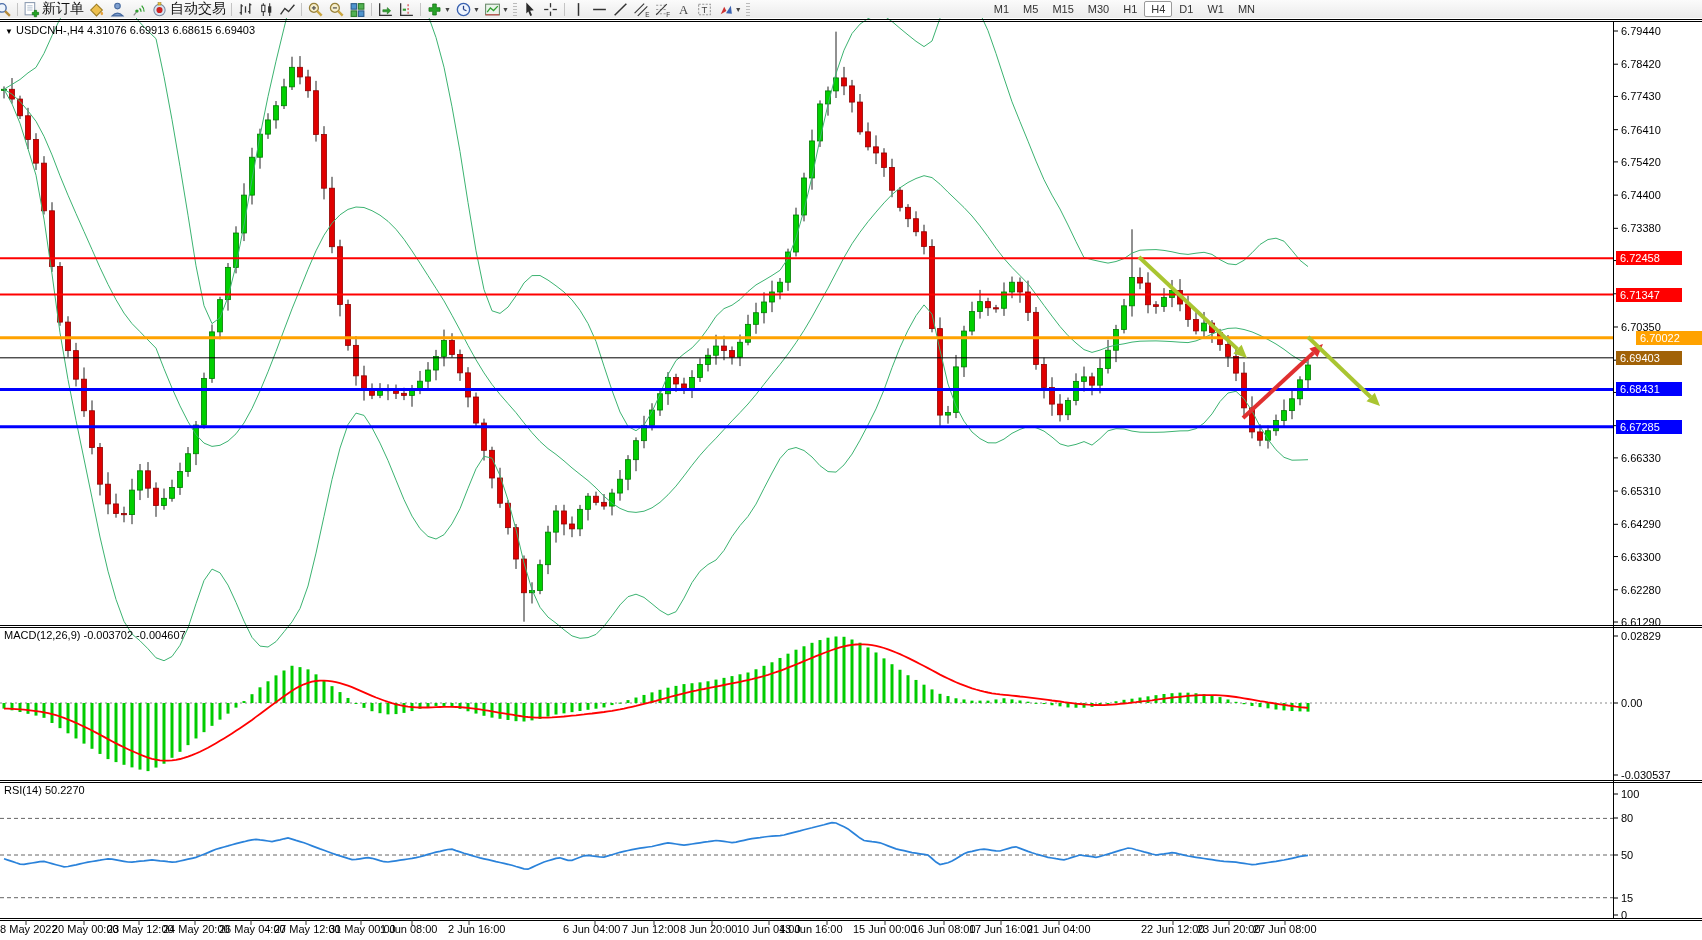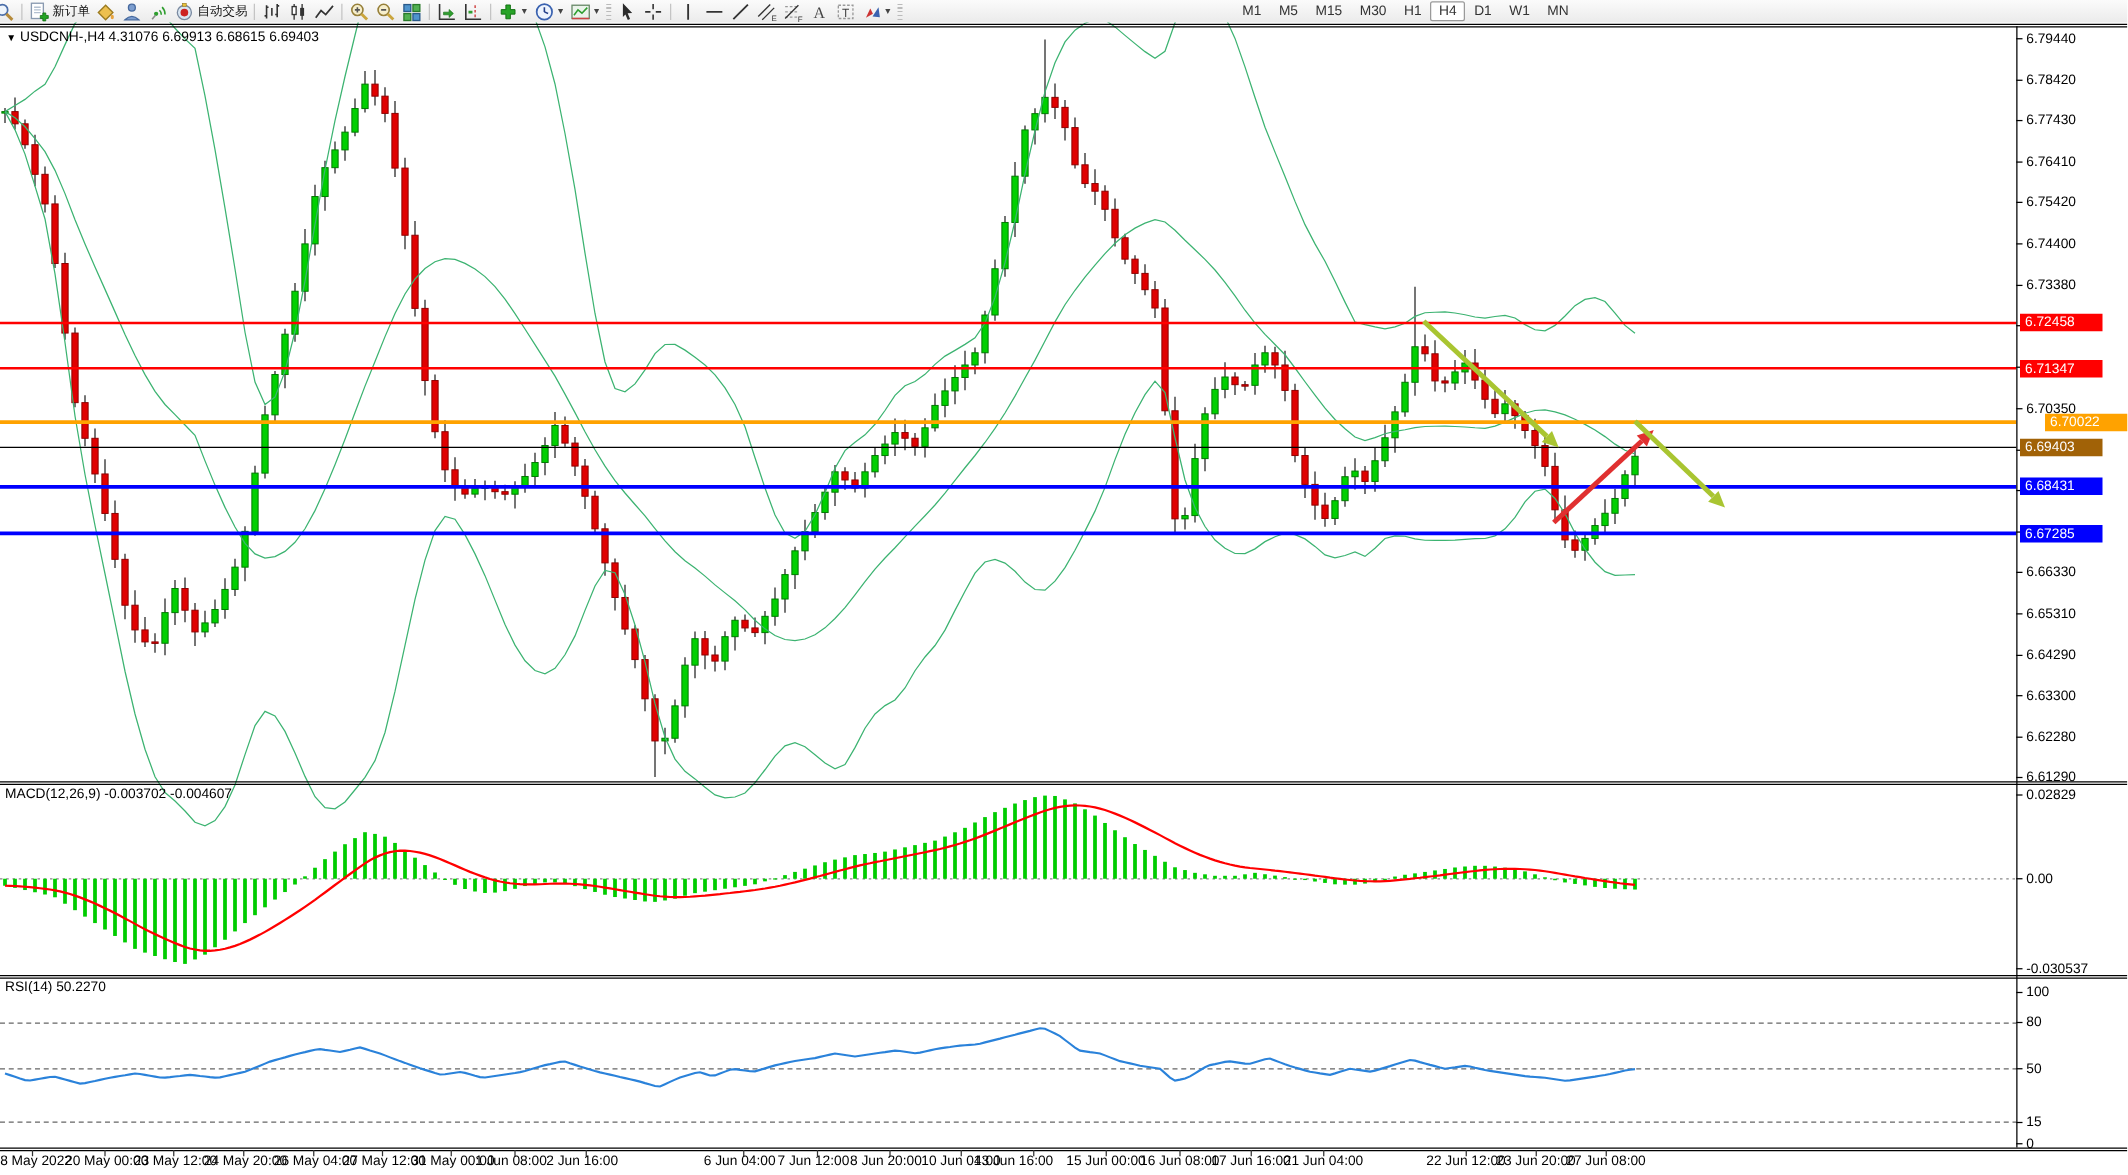--- a/index.html
+++ b/index.html
@@ -3,21 +3,21 @@
 <meta charset="utf-8">
 <style>
   *{margin:0;padding:0;box-sizing:border-box}
   html,body{width:1702px;height:940px;overflow:hidden;background:#fff;
     font-family:"Liberation Sans",sans-serif;position:relative}
   
   .toolbar{position:absolute;left:0;top:0;width:1702px;height:18px;
     background:linear-gradient(#fbfbfb,#ebebeb);display:flex;align-items:center;z-index:5}
   .tb-btn{height:17px;display:flex;align-items:center;padding:0 2px;cursor:pointer}
   .tb-btn svg{display:block}
-  .tb-label{font-size:10px;color:#111;white-space:nowrap;margin-left:2px}
+  .tb-label{font-size:14px;color:#111;white-space:nowrap;margin-left:2px}
   .tb-sep{width:1px;height:13px;background:#c4c4c4;margin:0 3px;flex:0 0 auto}
   .tb-grip{width:4px;height:13px;margin:0 2px;flex:0 0 auto;
     background:repeating-linear-gradient(#bbb 0 1px,transparent 1px 3px)}
   .tb-dd{font-size:7px;color:#444;margin-left:1px}
   .tf-group{display:flex;align-items:center;margin-left:auto;margin-right:440px}
   .tf-btn{font-size:11px;color:#333;padding:1px 6px;border:1px solid transparent;cursor:pointer;white-space:nowrap}
   .tf-active{background:#fff;border:1px solid #9a9a9a;border-radius:2px}
   .right-icons{position:absolute;top:0;left:1548px;display:flex;align-items:center;height:18px}
   .badge{position:absolute;left:46px;top:0;width:13px;height:13px;border-radius:7px;background:#e02b20;
     color:#fff;font-size:9px;line-height:13px;text-align:center;font-weight:bold;border:1px solid #a51208}
@@ -851,21 +851,21 @@
 <div class="hitarea" style="left:1614px;top:21px;width:88px;height:897px"></div>
 <div class="hitarea" style="left:0;top:920px;width:1613px;height:20px" id="time-scale">
     <div class="time-lbl" style="left: -6px;">18 May 2022</div>
     <div class="time-lbl" style="left: 52px;">20 May 00:00</div>
     <div class="time-lbl" style="left: 107px;">23 May 12:00</div>
     <div class="time-lbl" style="left: 163px;">24 May 20:00</div>
     <div class="time-lbl" style="left: 219px;">26 May 04:00</div>
     <div class="time-lbl" style="left: 274px;">27 May 12:00</div>
     <div class="time-lbl" style="left: 329px;">31 May 00:00</div>
     <div class="time-lbl" style="left: 380px;">1 Jun 08:00</div>
-    <div class="time-lbl" style="left: 437px;">2 Jun 16:00</div>
+    <div class="time-lbl" style="left: 448px;">2 Jun 16:00</div>
     <div class="time-lbl" style="left: 563px;">6 Jun 04:00</div>
     <div class="time-lbl" style="left: 622px;">7 Jun 12:00</div>
     <div class="time-lbl" style="left: 680px;">8 Jun 20:00</div>
     <div class="time-lbl" style="left: 737px;">10 Jun 04:00</div>
     <div class="time-lbl" style="left: 779px;">13 Jun 16:00</div>
     <div class="time-lbl" style="left: 853px;">15 Jun 00:00</div>
     <div class="time-lbl" style="left: 912px;">16 Jun 08:00</div>
     <div class="time-lbl" style="left: 969px;">17 Jun 16:00</div>
     <div class="time-lbl" style="left: 1027px;">21 Jun 04:00</div>
     <div class="time-lbl" style="left: 1141px;">22 Jun 12:00</div>

